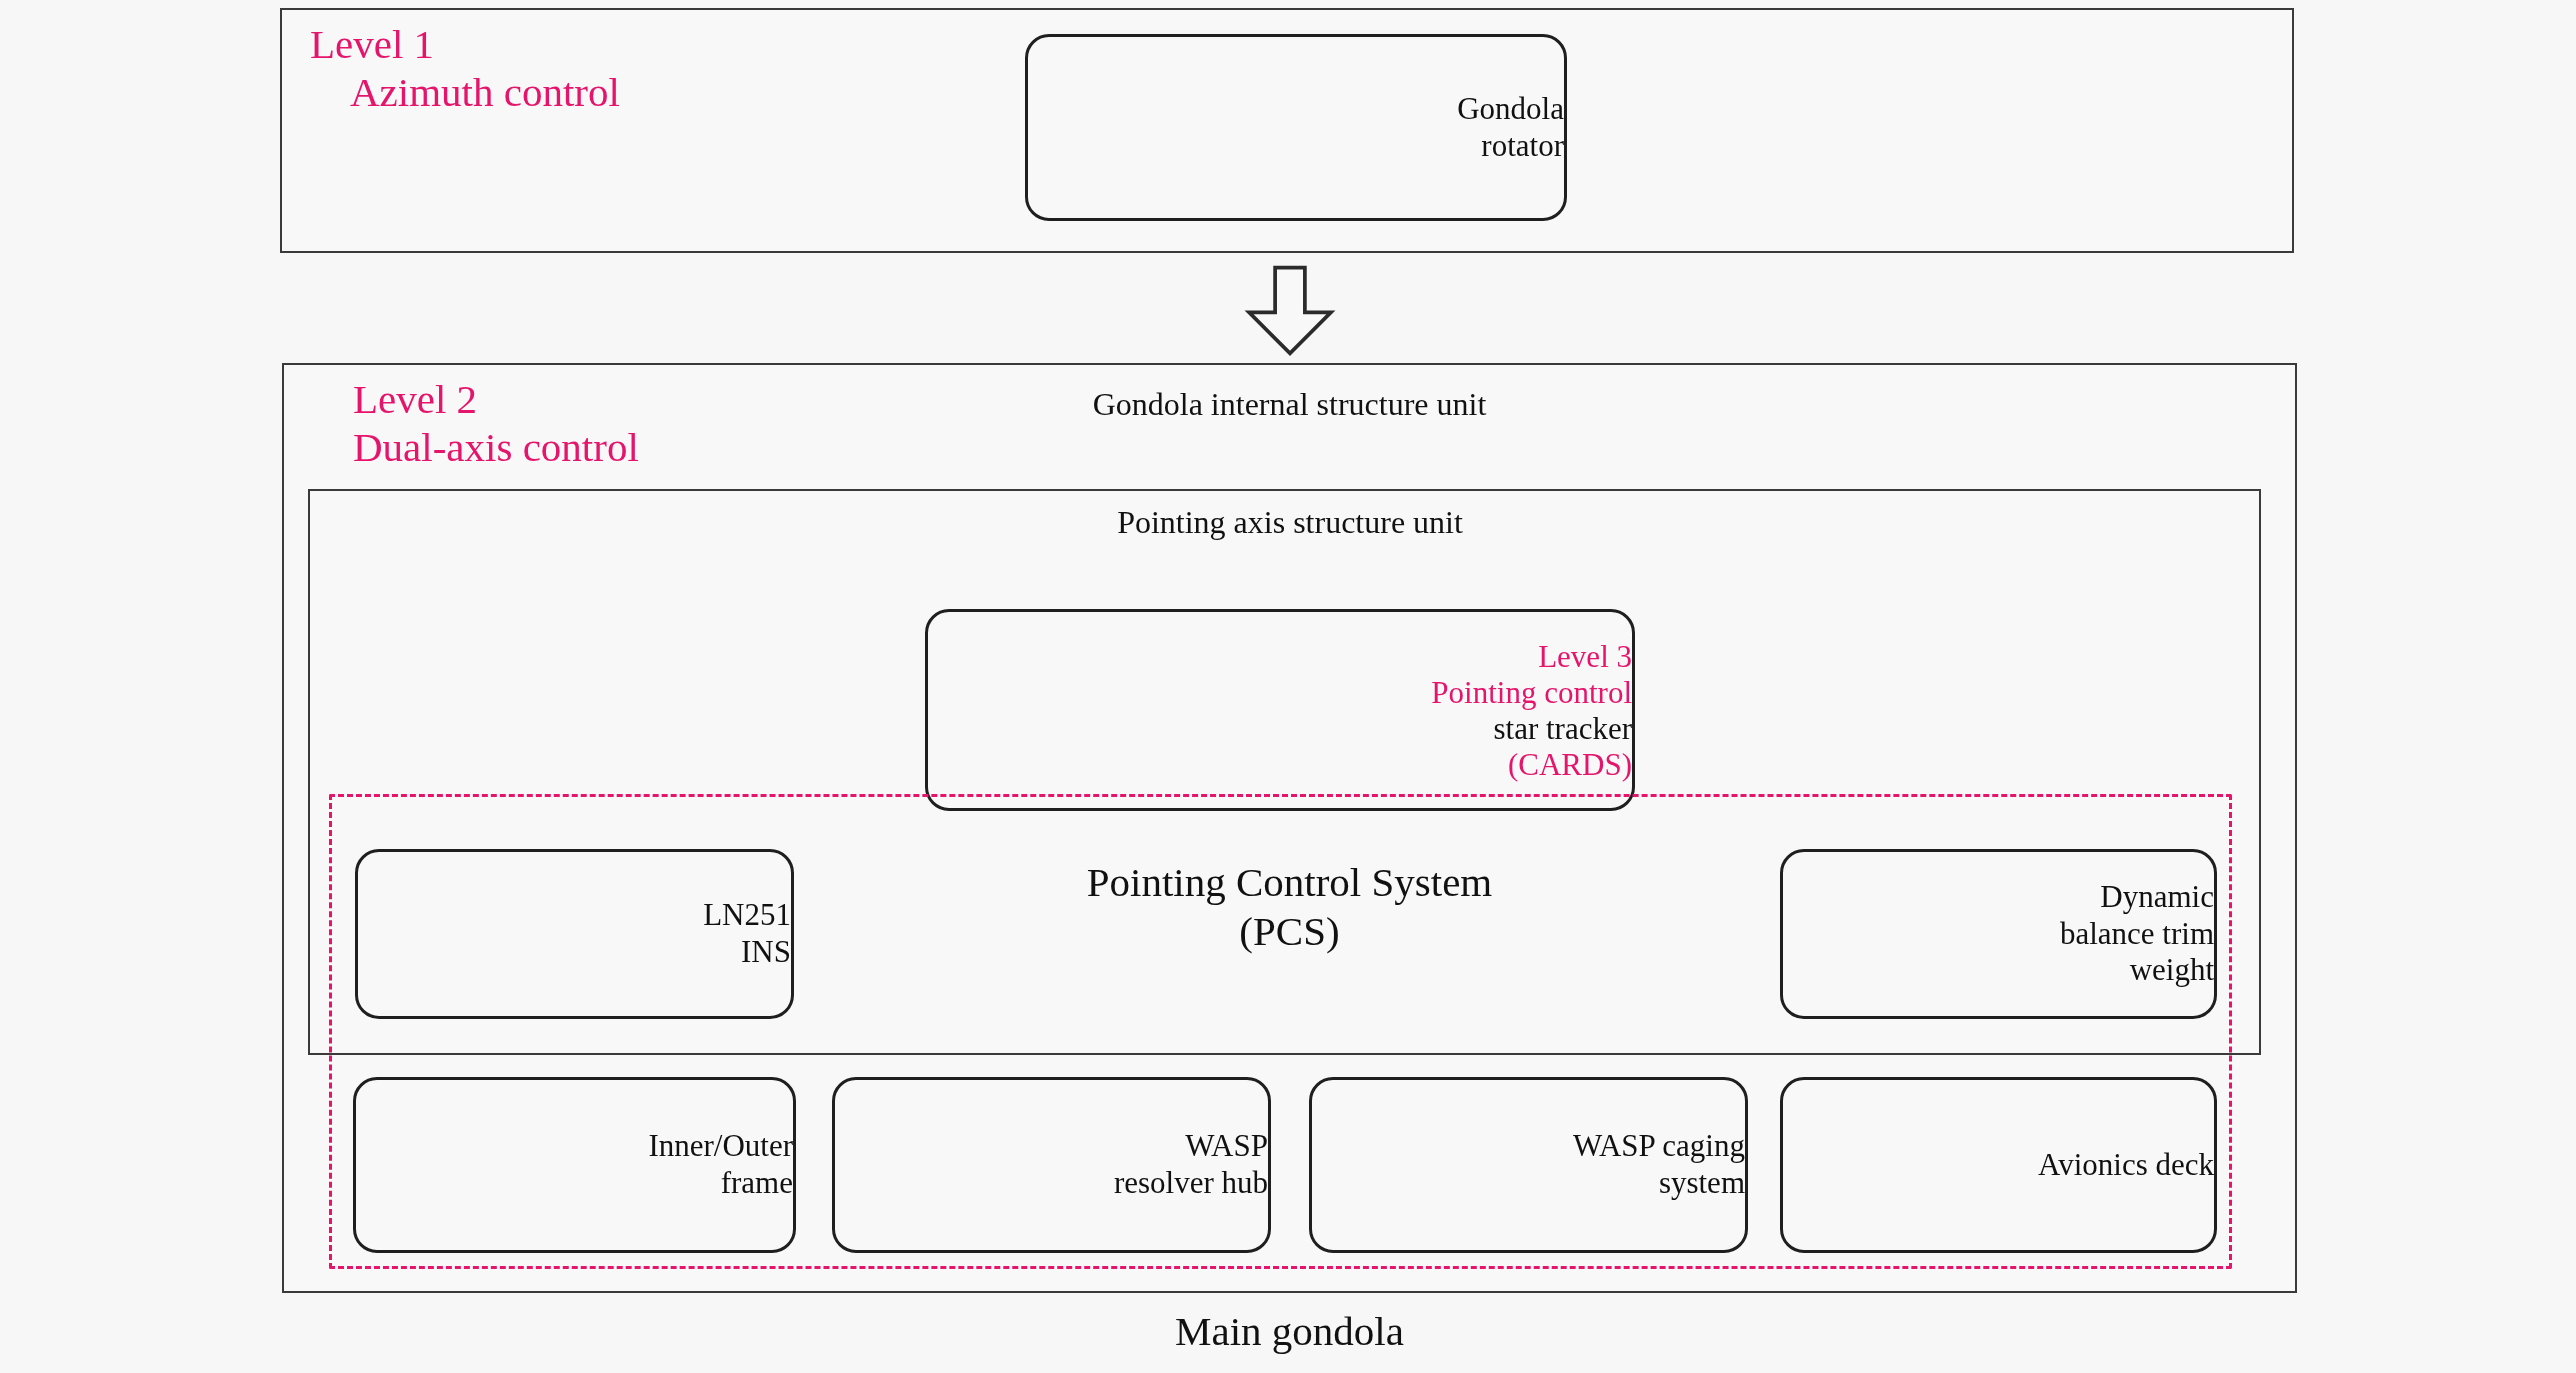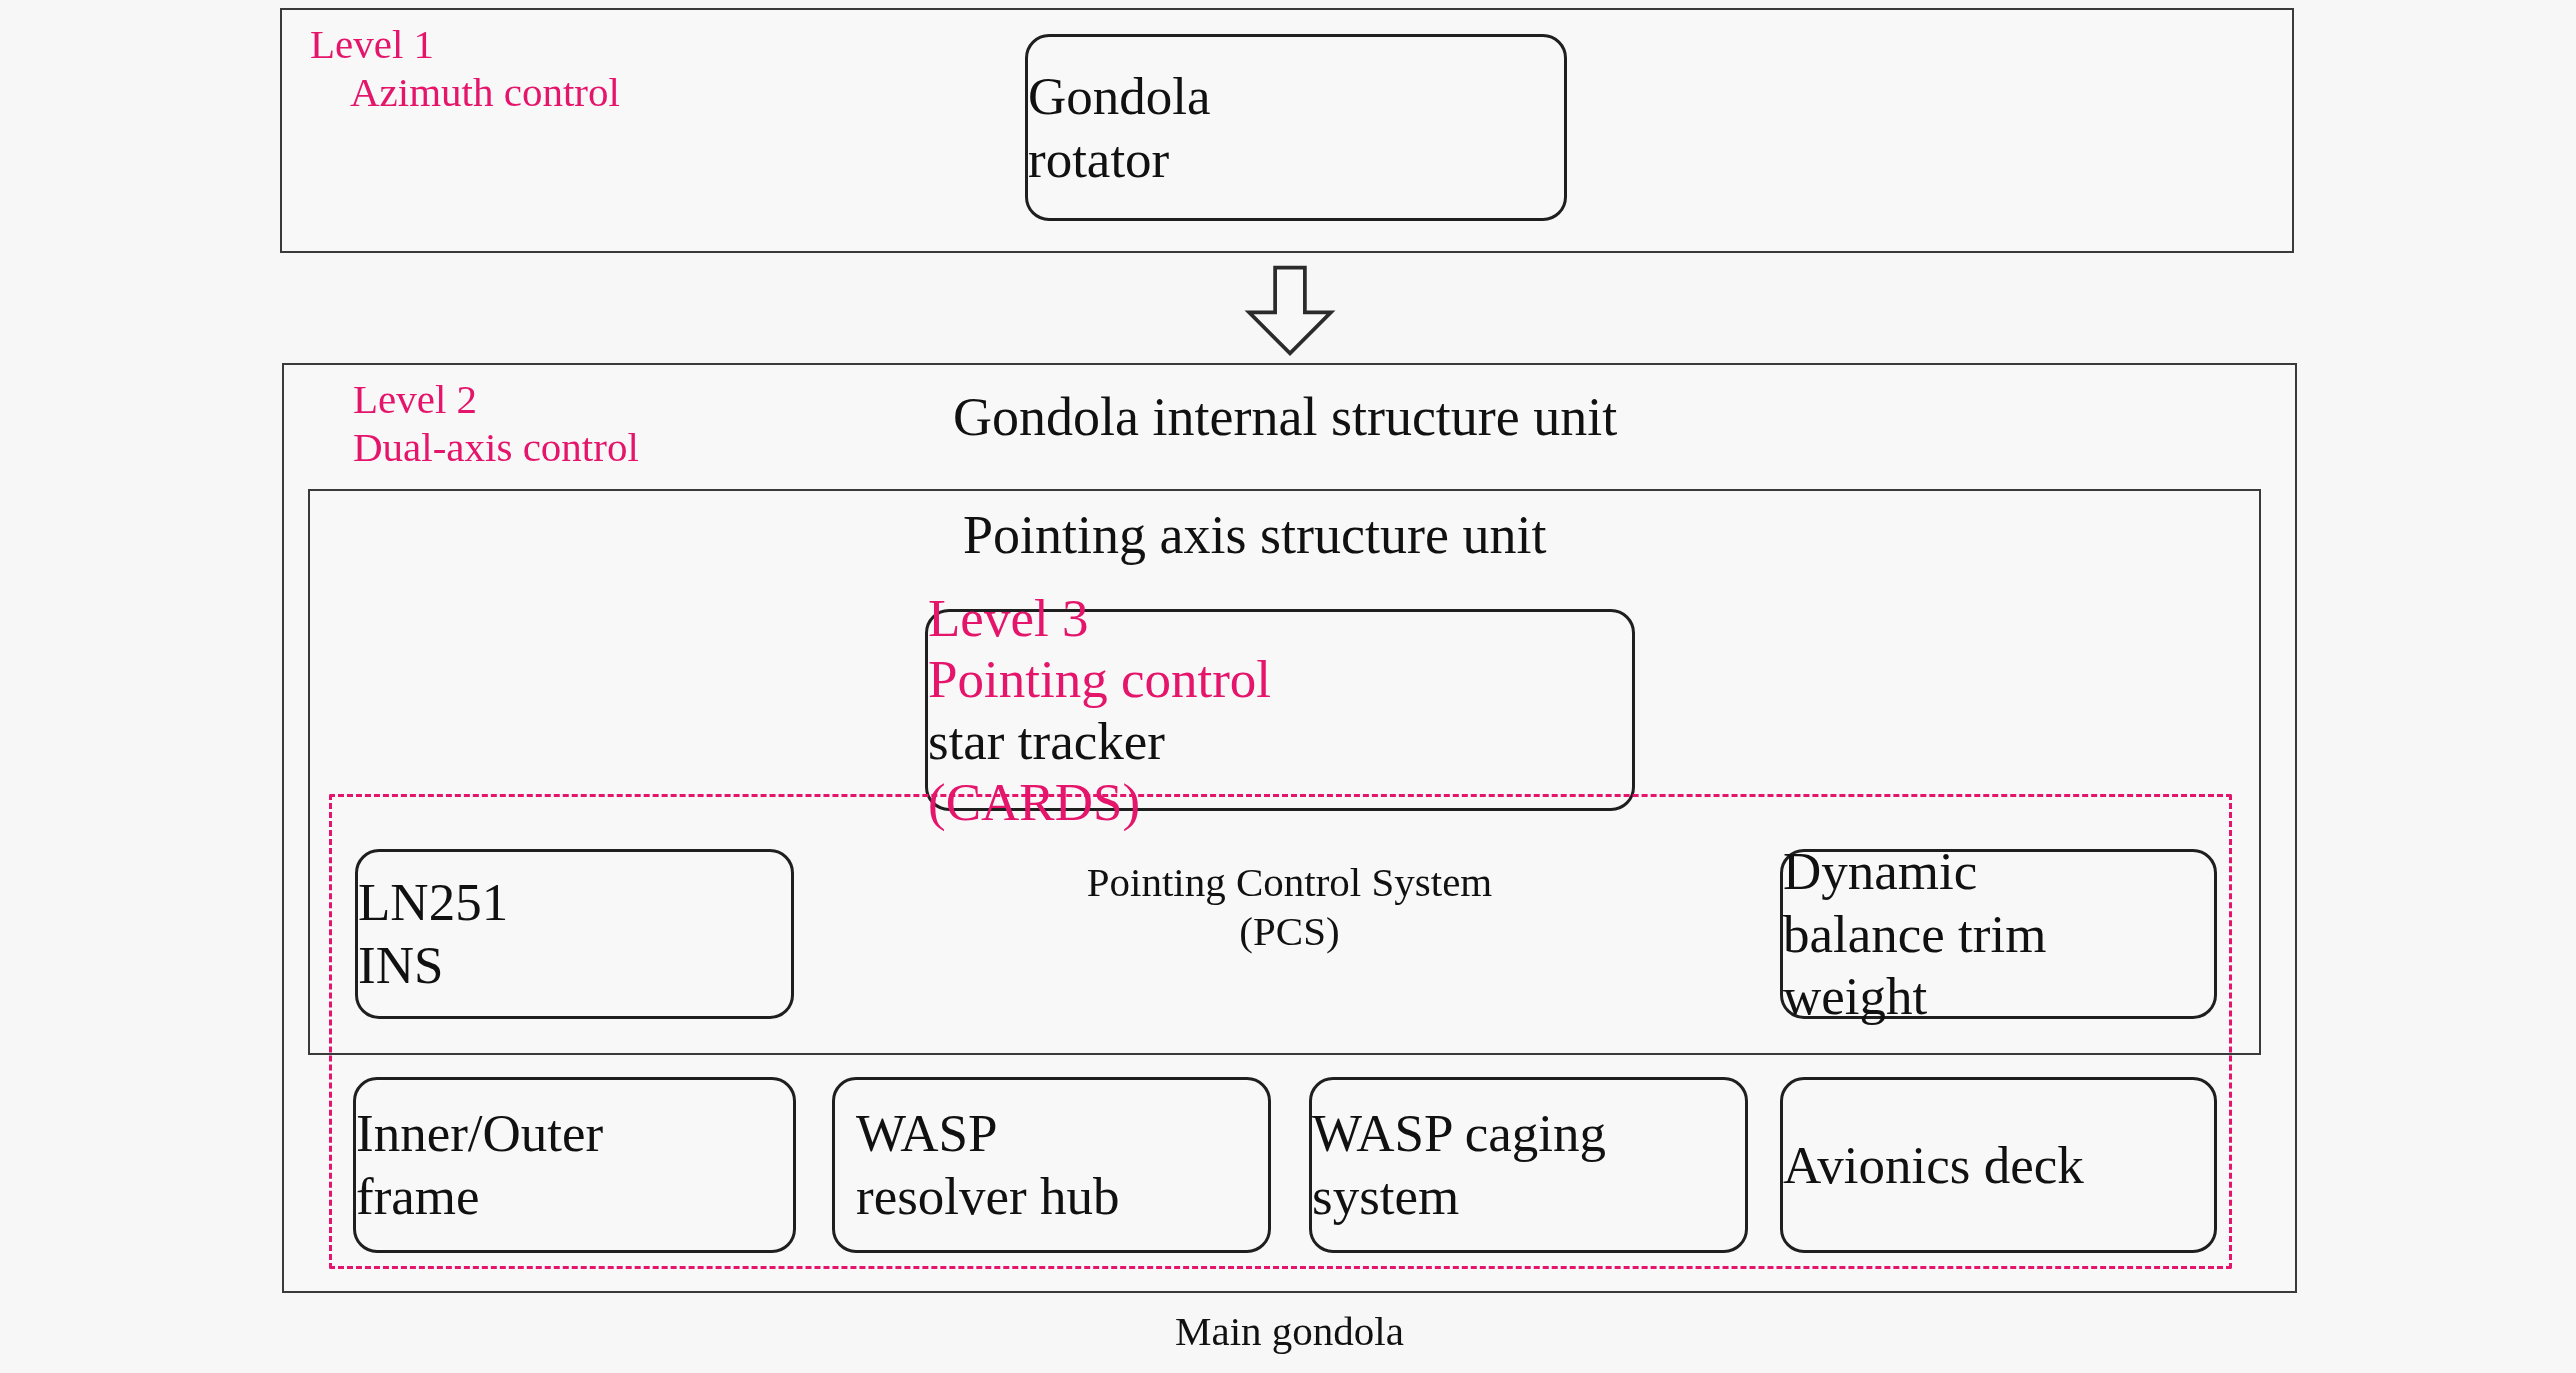--- a/index.html
+++ b/index.html
@@ -32,25 +32,25 @@
     box-sizing: border-box;
   }
 
   .rbox {
     position: absolute;
     background: #f8f8f8;
     border: 3.7px solid #1f1f1f;
     border-radius: 24px;
     box-sizing: border-box;
     display: flex;
-    align-items: flex-start;
+    align-items: flex-end;
     justify-content: center;
     text-align: center;
     line-height: 1.18;
-    font-size: 53px;
+    font-size: 31px;
   }
 
   .dashed-zone {
     position: absolute;
     border: 3.7px dashed #e4156b;
     box-sizing: border-box;
     background: transparent;
     border-radius: 1.9px;
   }
 
@@ -60,21 +60,22 @@
     white-space: pre;
     line-height: 1.2;
   }
   .level-tag {
     color: #e4156b;
     font-size: 41px;
     line-height: 1.22;
   }
   .unit-title {
     color: #111;
-    font-size: 54px;
+    font-size: 32px;
+    text-align: center;
   }
   .caption {
     color: #111;
     font-size: 41px;
     text-align: center;
   }
 
   .pcs-title {
     position: absolute;
     text-align: center;

